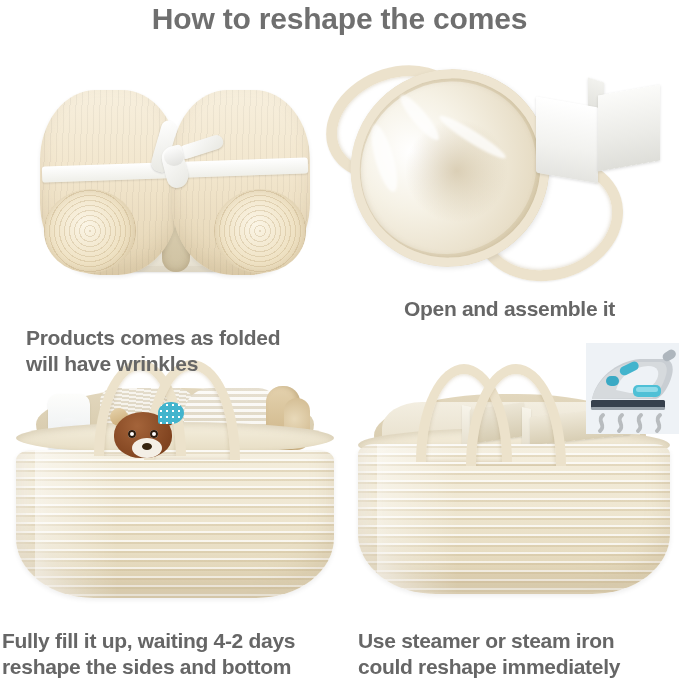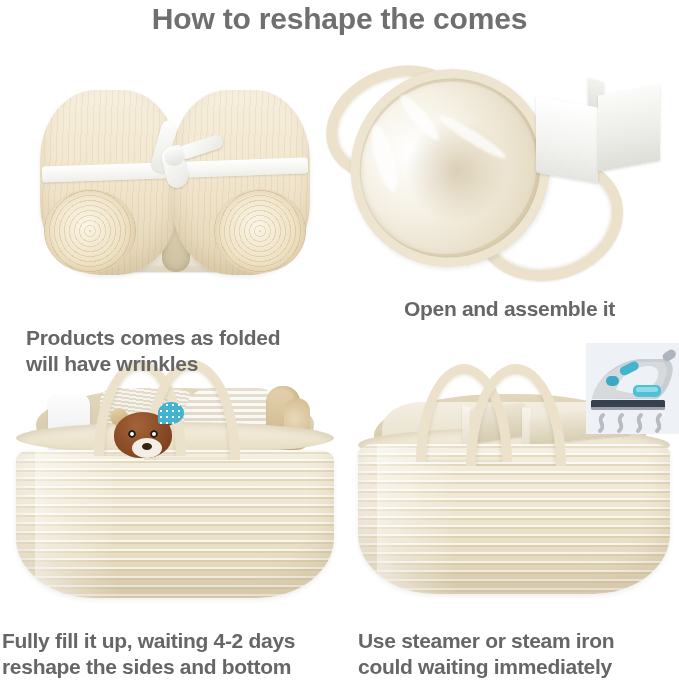--- a/index.html
+++ b/index.html
@@ -546,13 +546,13 @@
     </g>
   </svg>
 </div>
 
 <div class="caption" id="caption-1">Products comes as folded
 will have wrinkles</div>
 <div class="caption" id="caption-2">Open and assemble it</div>
 <div class="caption" id="caption-3">Fully fill it up, waiting 4-2 days
 reshape the sides and bottom</div>
 <div class="caption" id="caption-4">Use steamer or steam iron
-could waiting immediately</div>
+could reshape immediately</div>
 
 </body></html>

